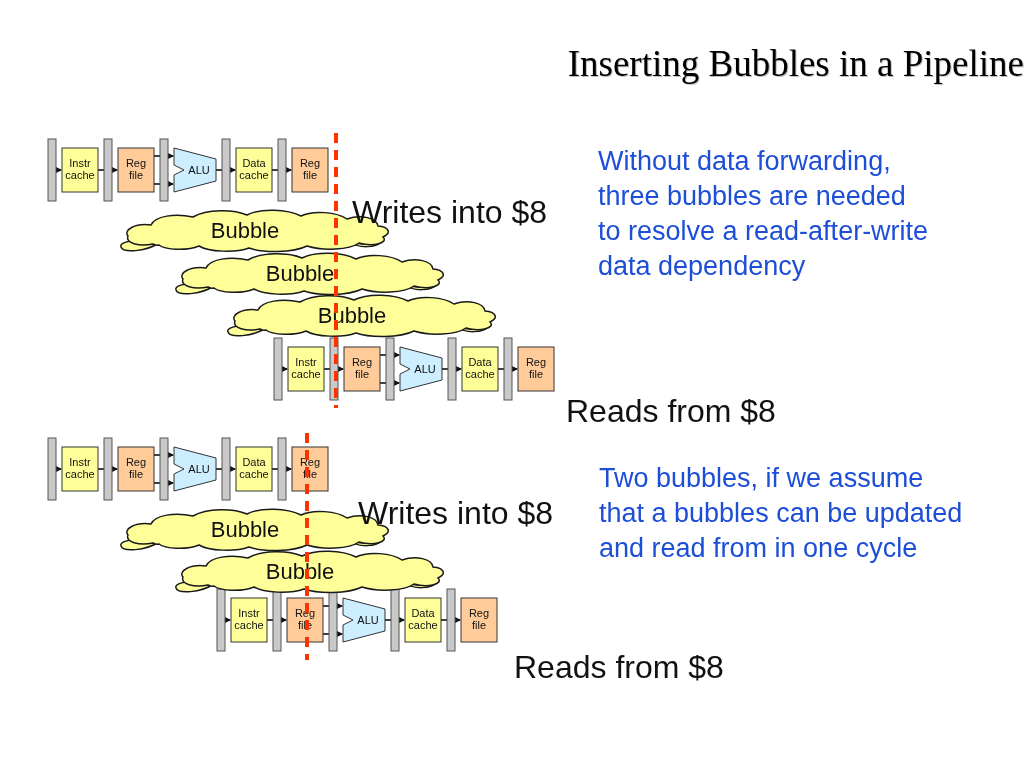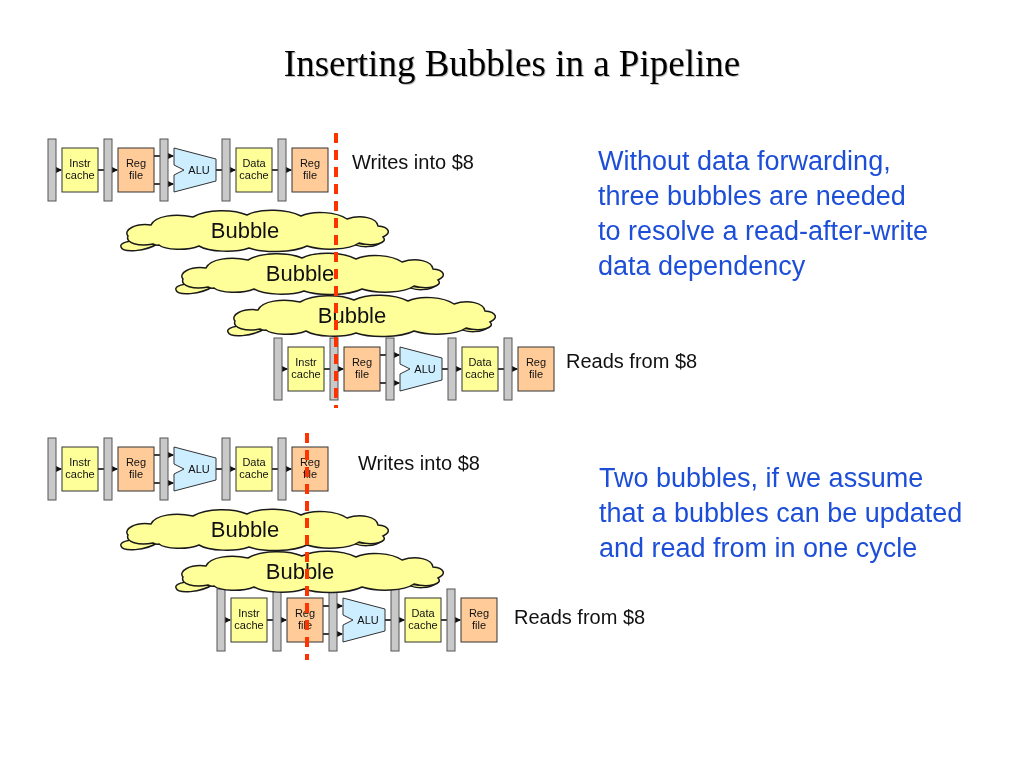--- a/index.html
+++ b/index.html
@@ -1,23 +1,23 @@
 <!DOCTYPE html>
 <html><head>
 <meta charset="utf-8">
 <style>
   html,body{margin:0;padding:0;background:#fff;}
   #slide{position:relative;width:1024px;height:768px;background:#ffffff;overflow:hidden;
          font-family:"Liberation Sans",sans-serif;}
   #diagram{position:absolute;left:0;top:0;z-index:1;}
-  .title{position:absolute;left:0;right:0;top:42px;text-align:center;
+  .title{position:absolute;left:0;right:0;top:42px;text-align:right;
          font-family:"Liberation Serif",serif;font-size:37px;color:#000;
          text-shadow:1px 1px 0 rgba(140,140,140,.55);z-index:2;}
-  .annotation{position:absolute;font-size:20px;line-height:1.1;color:#111;
-              white-space:nowrap;z-index:2;}
+  .annotation{position:absolute;font-size:32px;line-height:1.1;color:#111;
+              white-space:nowrap;z-index:2;margin-top:44px;}
   .note{position:absolute;font-size:27px;line-height:35px;color:#1d4ed8;
         white-space:pre-line;z-index:2;}
   svg text{font-family:"Liberation Sans",sans-serif;fill:#111;}
   .stage-label{font-size:11px;}
   .bubble-label{font-size:22px;}
 </style>
 </head>
 <body>
 
 <div id="slide">

